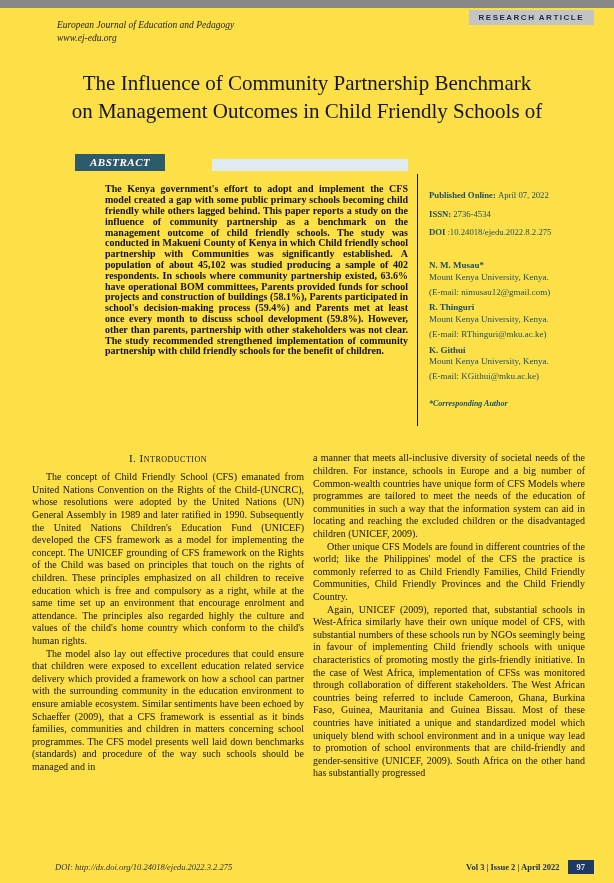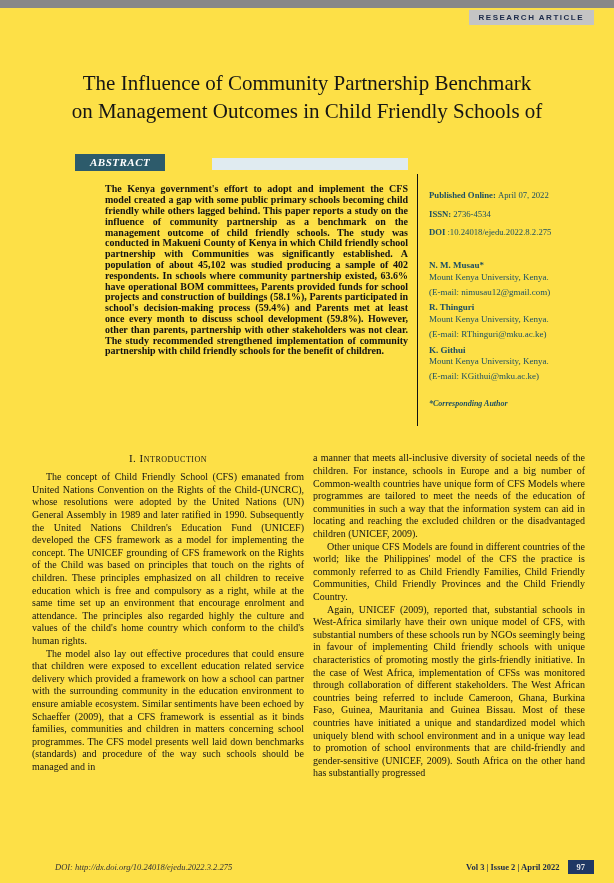--- a/index.html
+++ b/index.html
@@ -32,21 +32,21 @@
   .authors {
     margin-top:13px;
     text-align:center;
     font-size:11.5px; color:#1a1a1a;
   }
   .abstract-section {
     margin:29px 20px 0 75px;
     display:flex;
   }
   .abstract-left { width:333px; }
-  .abstract-header { display:flex; align-items:center;gap:47px; }
+  .abstract-header { display:flex; align-items:flex-end;gap:47px; }
   .abstract-label {
     background:#2d5b6b; color:#ffffff;
     font-style:italic; font-weight:bold;
     font-size:11px; letter-spacing:0.5px;
     padding:2px 15px 3px 15px;
   }
   .abstract-strip {
     flex:1; height:12px; margin-top:2px;
     background:#e0ebf1;
   }
@@ -101,20 +101,24 @@
     padding:2px 9px; margin-left:8px;
   }
 </style>
 </head>
 <body>
 
 <div class="page">
 
   <div class="research-badge">RESEARCH ARTICLE</div>
 
+  <div class="journal-block">
+    <div>European Journal of Education and Pedagogy</div>
+    <div>www.ej-edu.org</div>
+  </div>
 
   <h1 class="title">
     <div>The Influence of Community Partnership Benchmark</div>
     <div>on Management Outcomes in Child Friendly Schools of</div>
   </h1>
 
 
   <div class="abstract-section">
 
     <div class="abstract-left">

